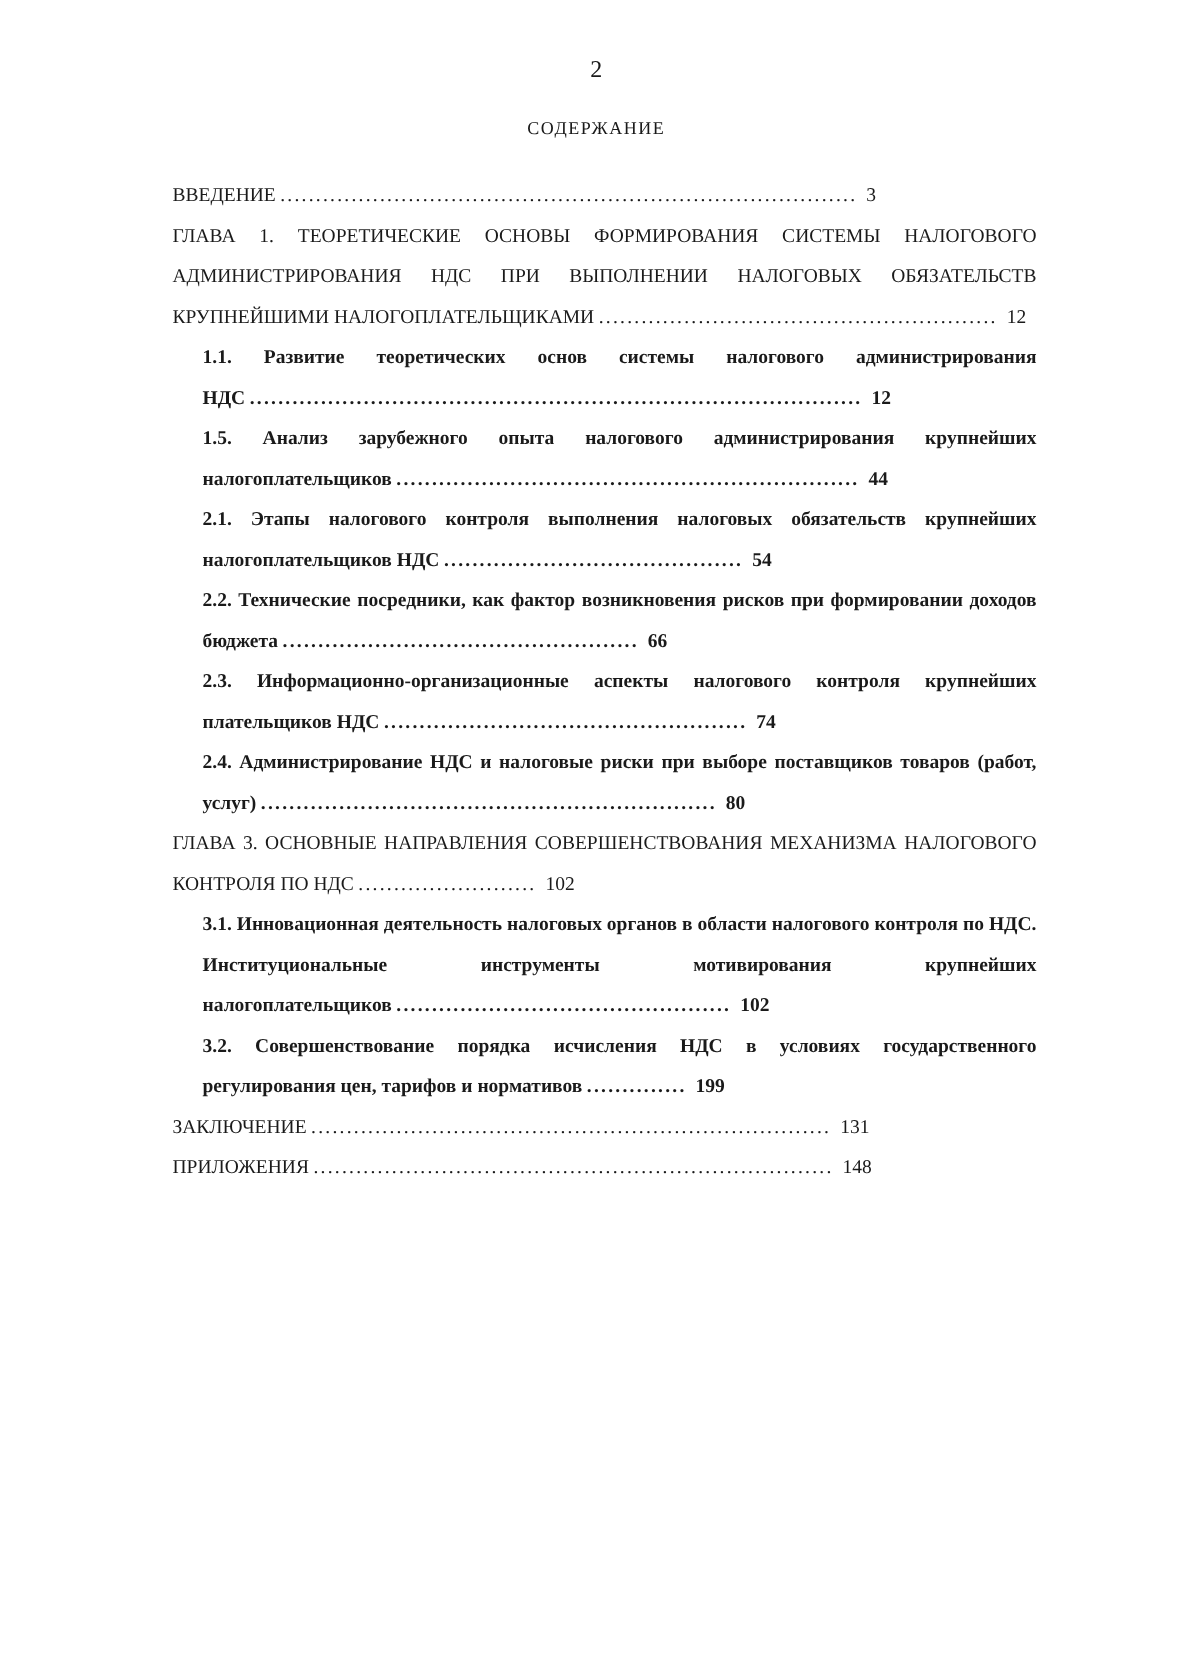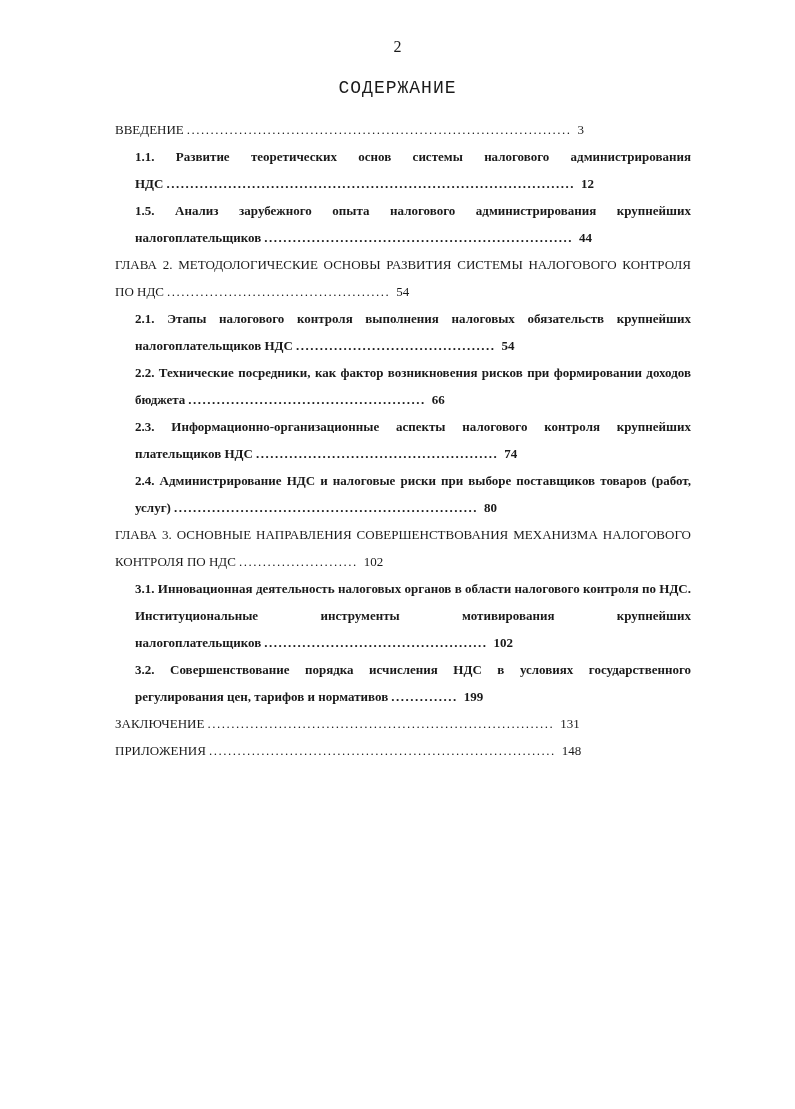--- a/index.html
+++ b/index.html
@@ -22,25 +22,24 @@
     top: 38px; left: 0;
     width: 100%;
     text-align: center;
     font-size: 16px;
   }
   .doc-title {
     position: absolute;
     top: 78px; left: 0;
     width: 100%;
     text-align: center;
-    font-size: 18px;
+    font-size: 12px;
     font-weight: normal;
     letter-spacing: 1px;
     margin: 0;
-    font-family: Liberation Mono, monospace;
   }
   .toc {
     position: absolute;
     top: 116px;
     left: 115px;
     width: 576px;
   }
   .toc-entry {
     margin: 0;
     text-align: justify;
@@ -60,23 +59,23 @@
   }
 </style>
 </head>
 <body>
 
 <div class="sheet">
   <div class="page-number">2</div>
   <h1 class="doc-title">СОДЕРЖАНИЕ</h1>
   <div class="toc">
       <p class="toc-entry"><span class="entry-text">ВВЕДЕНИЕ</span><span class="leader">.................................................................................</span><span class="entry-page">3</span></p>
+      <p class="toc-entry"><span class="entry-text">ГЛАВА 1. ТЕОРЕТИЧЕСКИЕ ОСНОВЫ ФОРМИРОВАНИЯ СИСТЕМЫ НАЛОГОВОГО АДМИНИСТРИРОВАНИЯ НДС ПРИ ВЫПОЛНЕНИИ НАЛОГОВЫХ ОБЯЗАТЕЛЬСТВ КРУПНЕЙШИМИ НАЛОГОПЛАТЕЛЬЩИКАМИ</span><span class="leader">........................................................</span><span class="entry-page">12</span></p>
       <p class="toc-entry sub"><span class="entry-text">1.1. Развитие теоретических основ системы налогового администрирования НДС</span><span class="leader">......................................................................................</span><span class="entry-page">12</span></p>
       <p class="toc-entry sub"><span class="entry-text">1.5. Анализ зарубежного опыта налогового администрирования крупнейших налогоплательщиков</span><span class="leader">.................................................................</span><span class="entry-page">44</span></p>
-      <p class="toc-entry"><span class="entry-text">ГЛАВА 2. МЕТОДОЛОГИЧЕСКИЕ ОСНОВЫ РАЗВИТИЯ СИСТЕМЫ НАЛОГОВОГО КОНТРОЛЯ ПО НДС</span><span class="leader">...............................................</span><span class="entry-page">54</span></p>
       <p class="toc-entry sub"><span class="entry-text">2.1. Этапы налогового контроля выполнения налоговых обязательств крупнейших налогоплательщиков НДС</span><span class="leader">..........................................</span><span class="entry-page">54</span></p>
       <p class="toc-entry sub"><span class="entry-text">2.2. Технические посредники, как фактор возникновения рисков при формировании доходов бюджета</span><span class="leader">..................................................</span><span class="entry-page">66</span></p>
       <p class="toc-entry sub"><span class="entry-text">2.3. Информационно-организационные аспекты налогового контроля крупнейших плательщиков НДС</span><span class="leader">...................................................</span><span class="entry-page">74</span></p>
       <p class="toc-entry sub"><span class="entry-text">2.4. Администрирование НДС и налоговые риски при выборе поставщиков товаров (работ, услуг)</span><span class="leader">................................................................</span><span class="entry-page">80</span></p>
       <p class="toc-entry"><span class="entry-text">ГЛАВА 3. ОСНОВНЫЕ НАПРАВЛЕНИЯ СОВЕРШЕНСТВОВАНИЯ МЕХАНИЗМА НАЛОГОВОГО КОНТРОЛЯ ПО НДС</span><span class="leader">.........................</span><span class="entry-page">102</span></p>
       <p class="toc-entry sub"><span class="entry-text">3.1. Инновационная деятельность налоговых органов в области налогового контроля по НДС. Институциональные инструменты мотивирования крупнейших налогоплательщиков</span><span class="leader">...............................................</span><span class="entry-page">102</span></p>
       <p class="toc-entry sub"><span class="entry-text">3.2. Совершенствование порядка исчисления НДС в условиях государственного регулирования цен, тарифов и нормативов</span><span class="leader">..............</span><span class="entry-page">199</span></p>
       <p class="toc-entry"><span class="entry-text">ЗАКЛЮЧЕНИЕ</span><span class="leader">.........................................................................</span><span class="entry-page">131</span></p>
       <p class="toc-entry"><span class="entry-text">ПРИЛОЖЕНИЯ</span><span class="leader">.........................................................................</span><span class="entry-page">148</span></p>
     </div>

